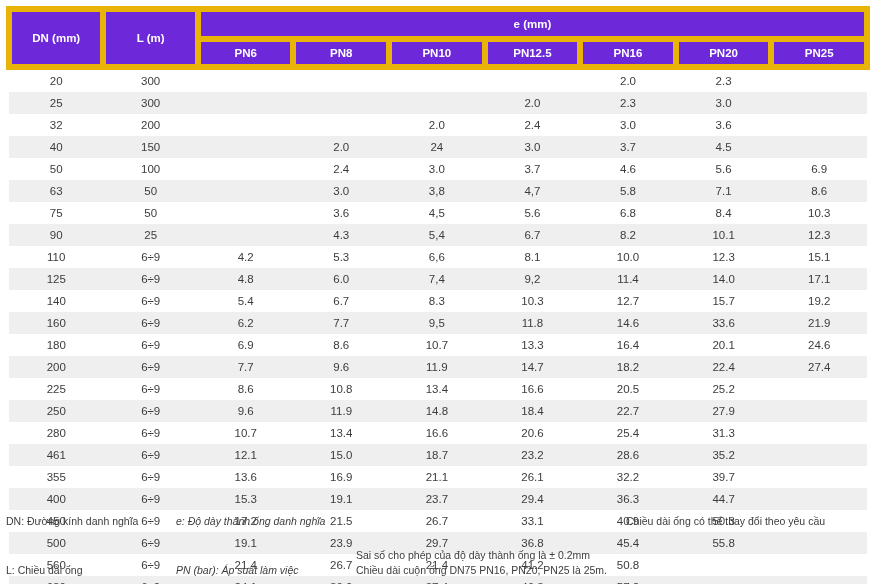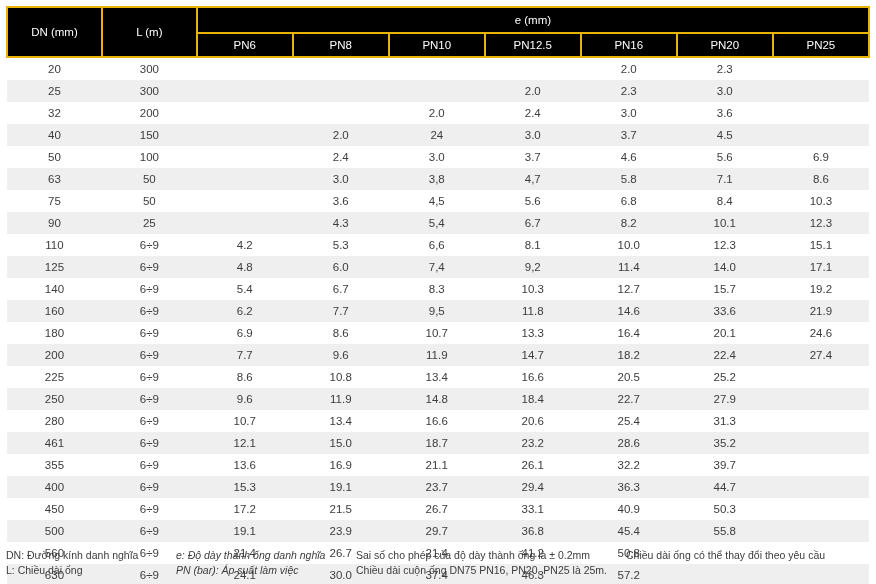--- a/index.html
+++ b/index.html
@@ -21,24 +21,24 @@
     box-sizing: border-box;
     padding: 6px 6px 0 6px;
   }
   table.spec {
     width: 864px;
     border-collapse: collapse;
     table-layout: fixed;
     font-size: 11.5px;
   }
   table.spec th {
-    background: #000000;
+    background: #6d28d9;
     color: #ffffff;
-    font-weight: normal;
-    border: 2px solid #eab308;
+    font-weight: bold;
+    border: 6px solid #eab308;
     padding: 5px 2px;
     text-align: center;
     font-size: 11.5px;
   }
   table.spec th.hdr-group {
     padding: 6px 2px;
   }
   table.spec td {
     border: none;
     text-align: center;
@@ -64,21 +64,21 @@
     font-size: 10.5px;
     color: #3c3c3c;
     line-height: 1.45;
   }
   .fn-row {
     display: flex;
     width: 100%;
   }
   .fn-col-1 { width: 170px; flex: 0 0 170px; }
   .fn-col-2 { width: 180px; flex: 0 0 180px; font-style: italic; }
-  .fn-col-3 { width: 270px; flex: 0 0 270px; }
+  .fn-col-3 { width: 270px; flex: 0 0 270px; margin-top: 34px; }
   .fn-col-4 { flex: 1 1 auto; }
   .fn-line { white-space: nowrap; }
 </style>
 </head>
 <body>
 
 <div class="sheet">
 
   <table class="spec">
     <colgroup>

